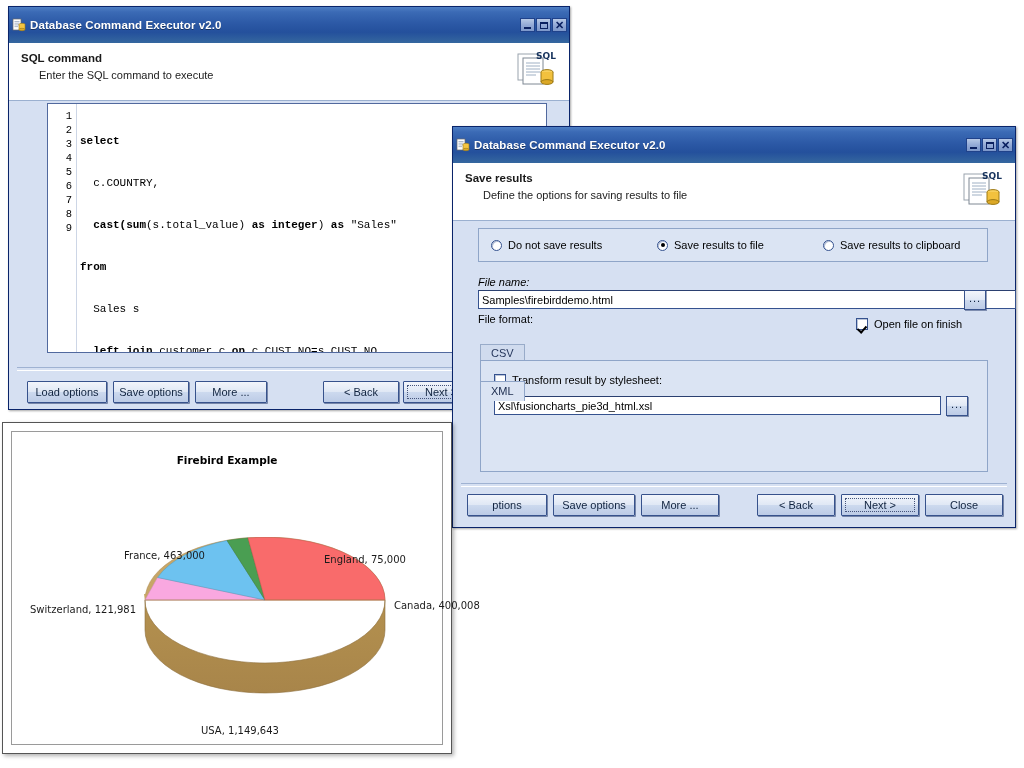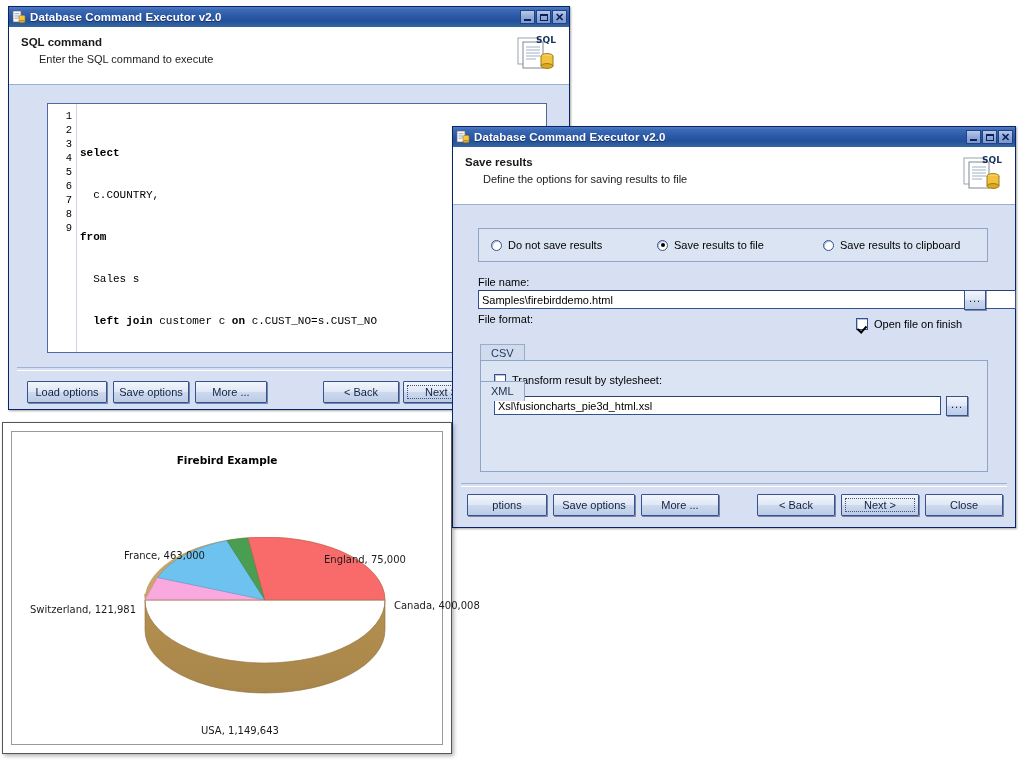--- a/index.html
+++ b/index.html
@@ -16,21 +16,21 @@
 
   
   .window {
     position: absolute;
     background: #d6e0f2;
     border: 1px solid #0a246a;
     box-sizing: border-box;
     box-shadow: 1px 1px 2px rgba(0,0,0,0.35);
   }
   .titlebar {
-    height: 20px;
+    height: 36px;
     background: linear-gradient(to bottom,
        #4f7fc4 0%, #3b6ab5 14%, #2c59a6 45%, #24509c 70%, #35679f 100%);
     display: flex; align-items: center;
     padding: 0 2px 0 3px;
     box-sizing: border-box;
     position: relative;
   }
   .titlebar-title {
     color: #ffffff;
     font-weight: bold;
@@ -78,21 +78,21 @@
     position:absolute; left:0; top:0; bottom:0; width: 29px;
     background: #ffffff;
     border-right: 1px solid #cdd6e6;
     text-align: right;
     padding-top: 5px;
     box-sizing: border-box;
   }
   .sql-gutter div { font-family:"Liberation Mono", monospace; font-size:10.5px; color:#000; height:14px; line-height:14px; padding-right:4px; }
   .sql-code {
     position:absolute; left:32px; top:0; right:0; bottom:0;
-    padding-top:14px;
+    padding-top:2px;
     font-family:"Liberation Mono", monospace;
     font-size:11px;
     white-space: pre;
     line-height:14px;
     color:#000;
   }
   .sql-code .kw { font-weight: bold; }
   .btn {
     position: absolute;
     height: 22px;
@@ -309,20 +309,21 @@
         <div>4</div>
         <div>5</div>
         <div>6</div>
         <div>7</div>
         <div>8</div>
         <div>9</div>
       </div>
       <div class="sql-code">
         <div><span class="kw">select</span></div>
         <div>  c.COUNTRY,</div>
+        <div>  <span class="kw">cast(sum</span>(s.total_value) <span class="kw">as integer</span>) <span class="kw">as</span> "Sales"</div>
         <div><span class="kw">from</span></div>
         <div>  Sales s</div>
         <div>  <span class="kw">left join</span> customer c <span class="kw">on</span> c.CUST_NO=s.CUST_NO</div>
         
         
         
       </div>
     </div>
 
     <div style="position:absolute;left:8px;right:8px;top:360px;height:2px;border-top:1px solid #9fb2d2;border-bottom:1px solid #ffffff;"></div>
@@ -409,21 +410,21 @@
       <div class="radio-item" style="left:178px;">
         <span class="radio-circle checked"></span>
         <span class="radio-label">Save results to file</span>
       </div>
       <div class="radio-item" style="left:344px;">
         <span class="radio-circle"></span>
         <span class="radio-label">Save results to clipboard</span>
       </div>
     </div>
 
-    <div class="field-label" style="left:25px; top:149px;">File name:</div>
+    <div class="field-label" style="left:25px; top:149px;font-style:italic;">File name:</div>
     <div class="textbox" style="left:25px; top:163px; width:538px; height:19px;" placeholder="">Samples\firebirddemo.html</div>
     <div class="ellipsis-btn" style="left:511px; top:163px;">
         <span>...</span>
       </div>
 
     <div class="checkbox-wrap" style="left:403px; top:191px;">
       <span class="checkbox-box checked"></span>
       <span class="checkbox-label">Open file on finish</span>
     </div>
 

